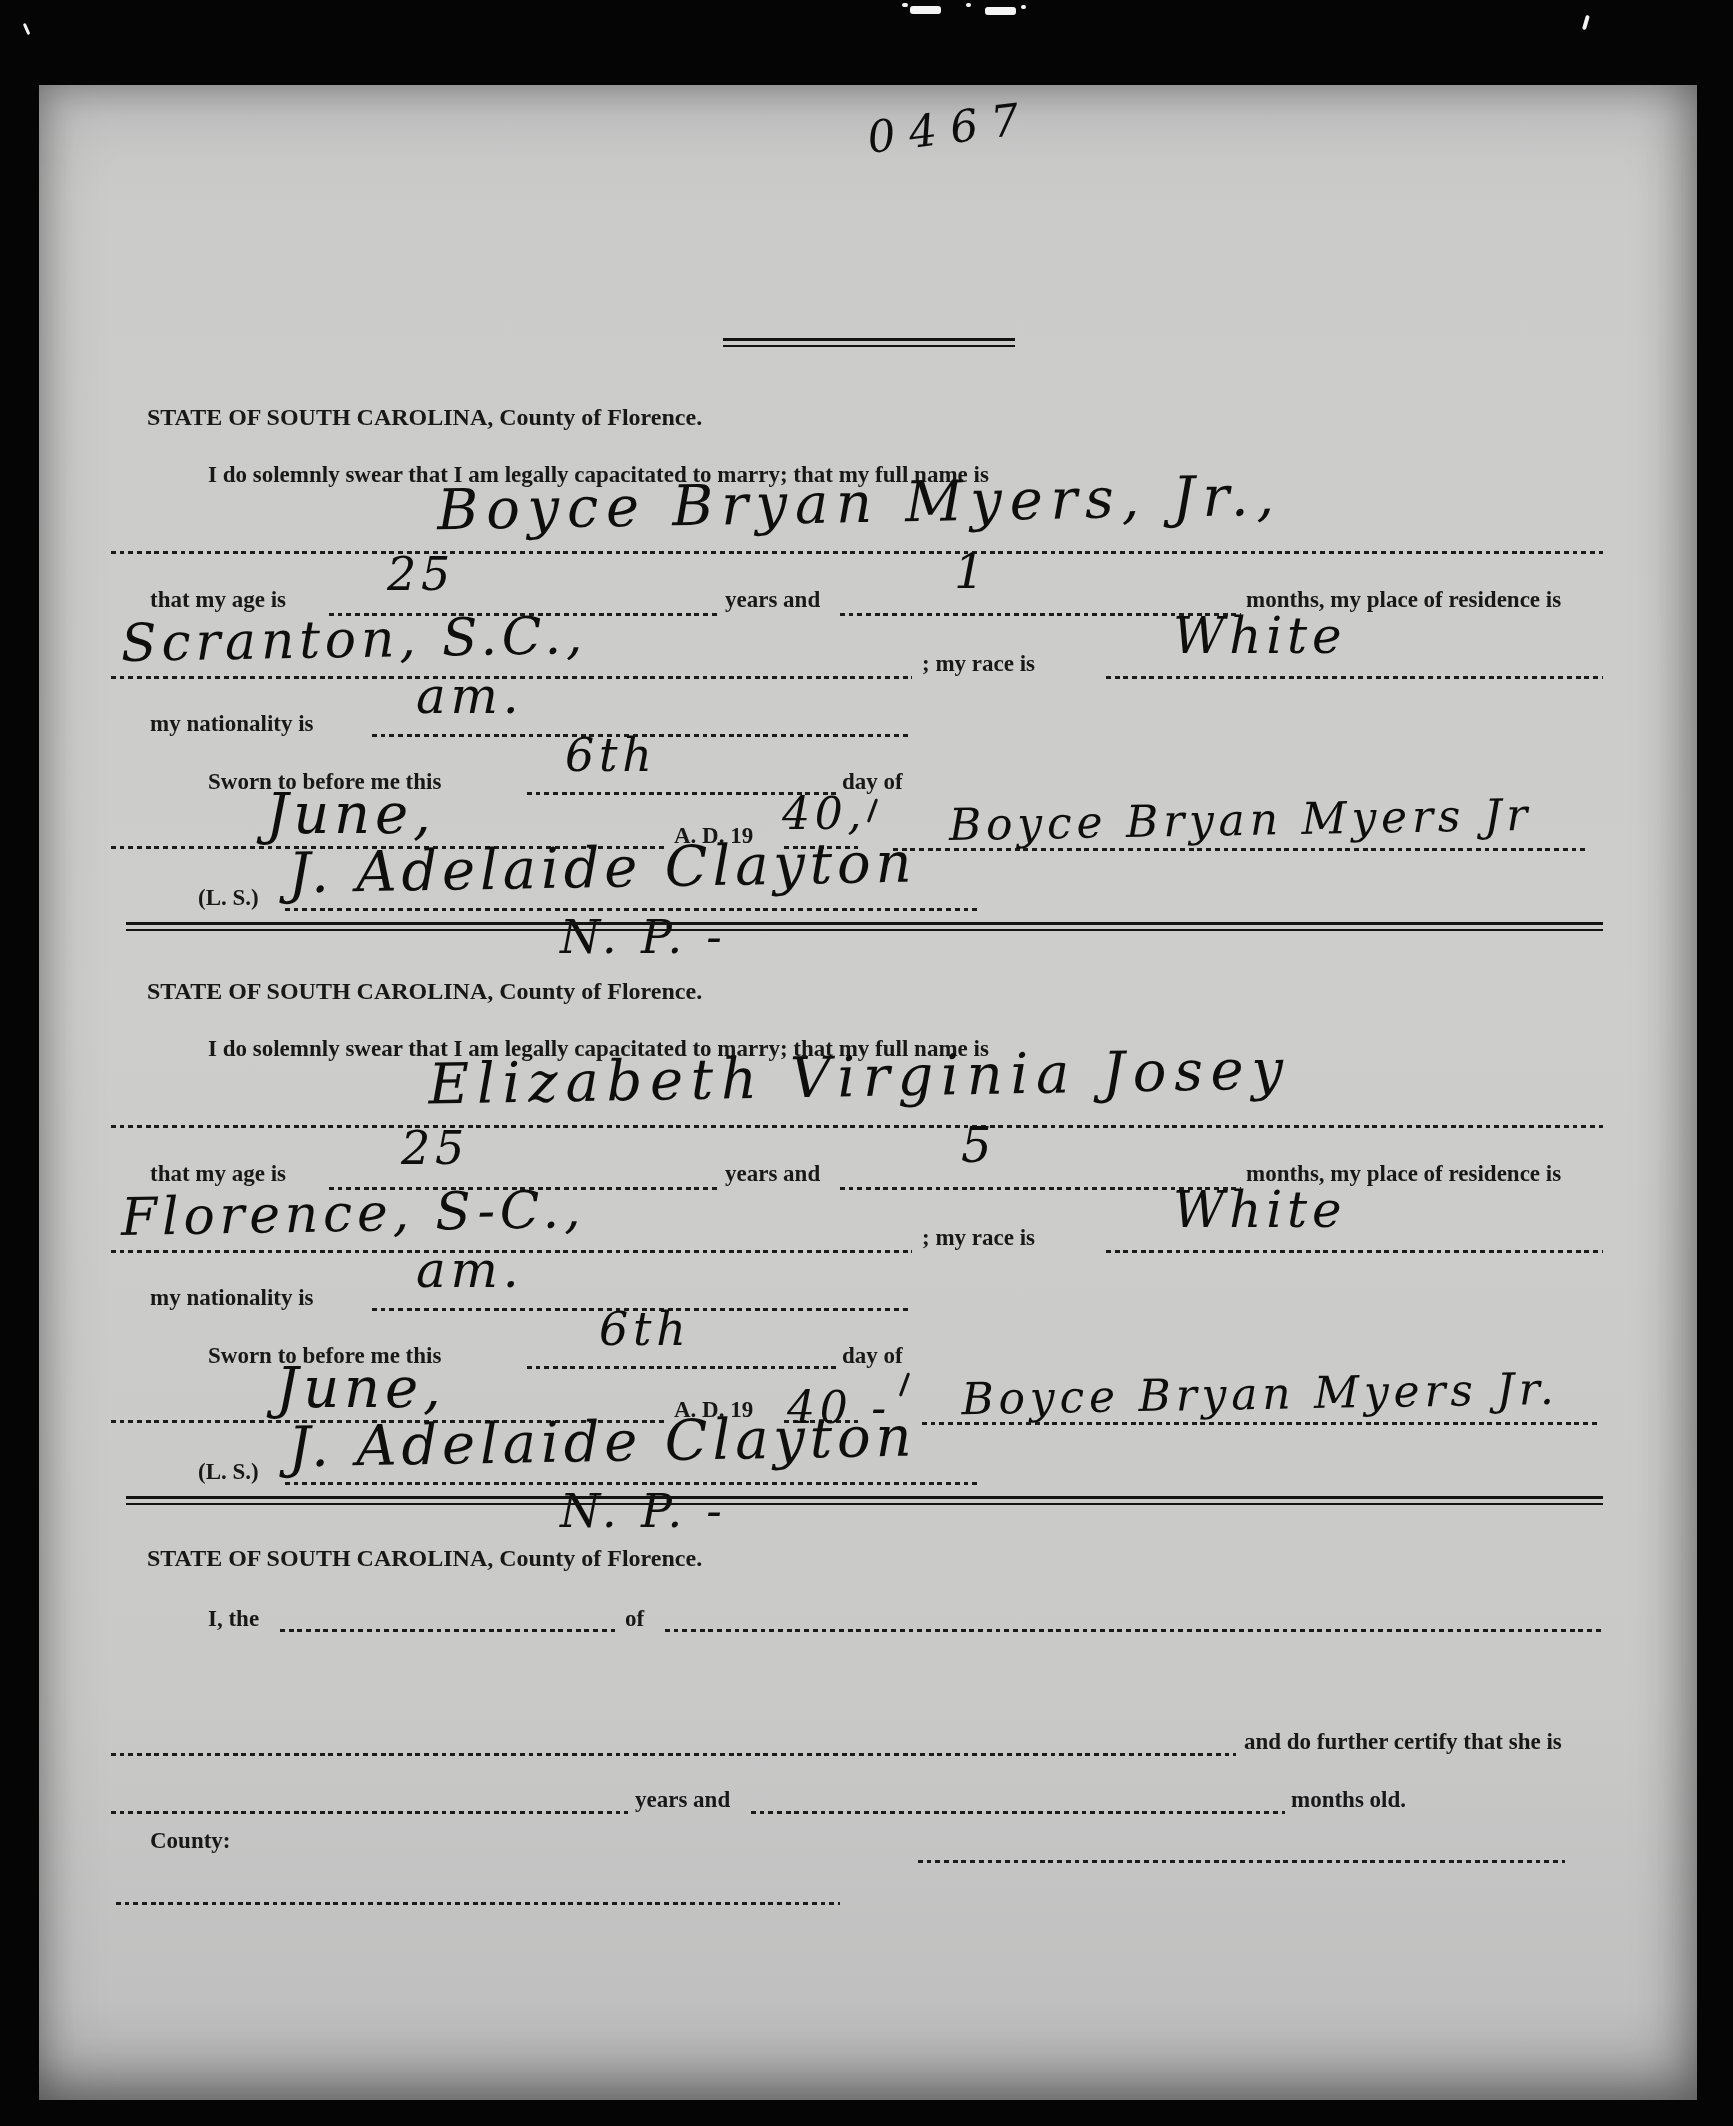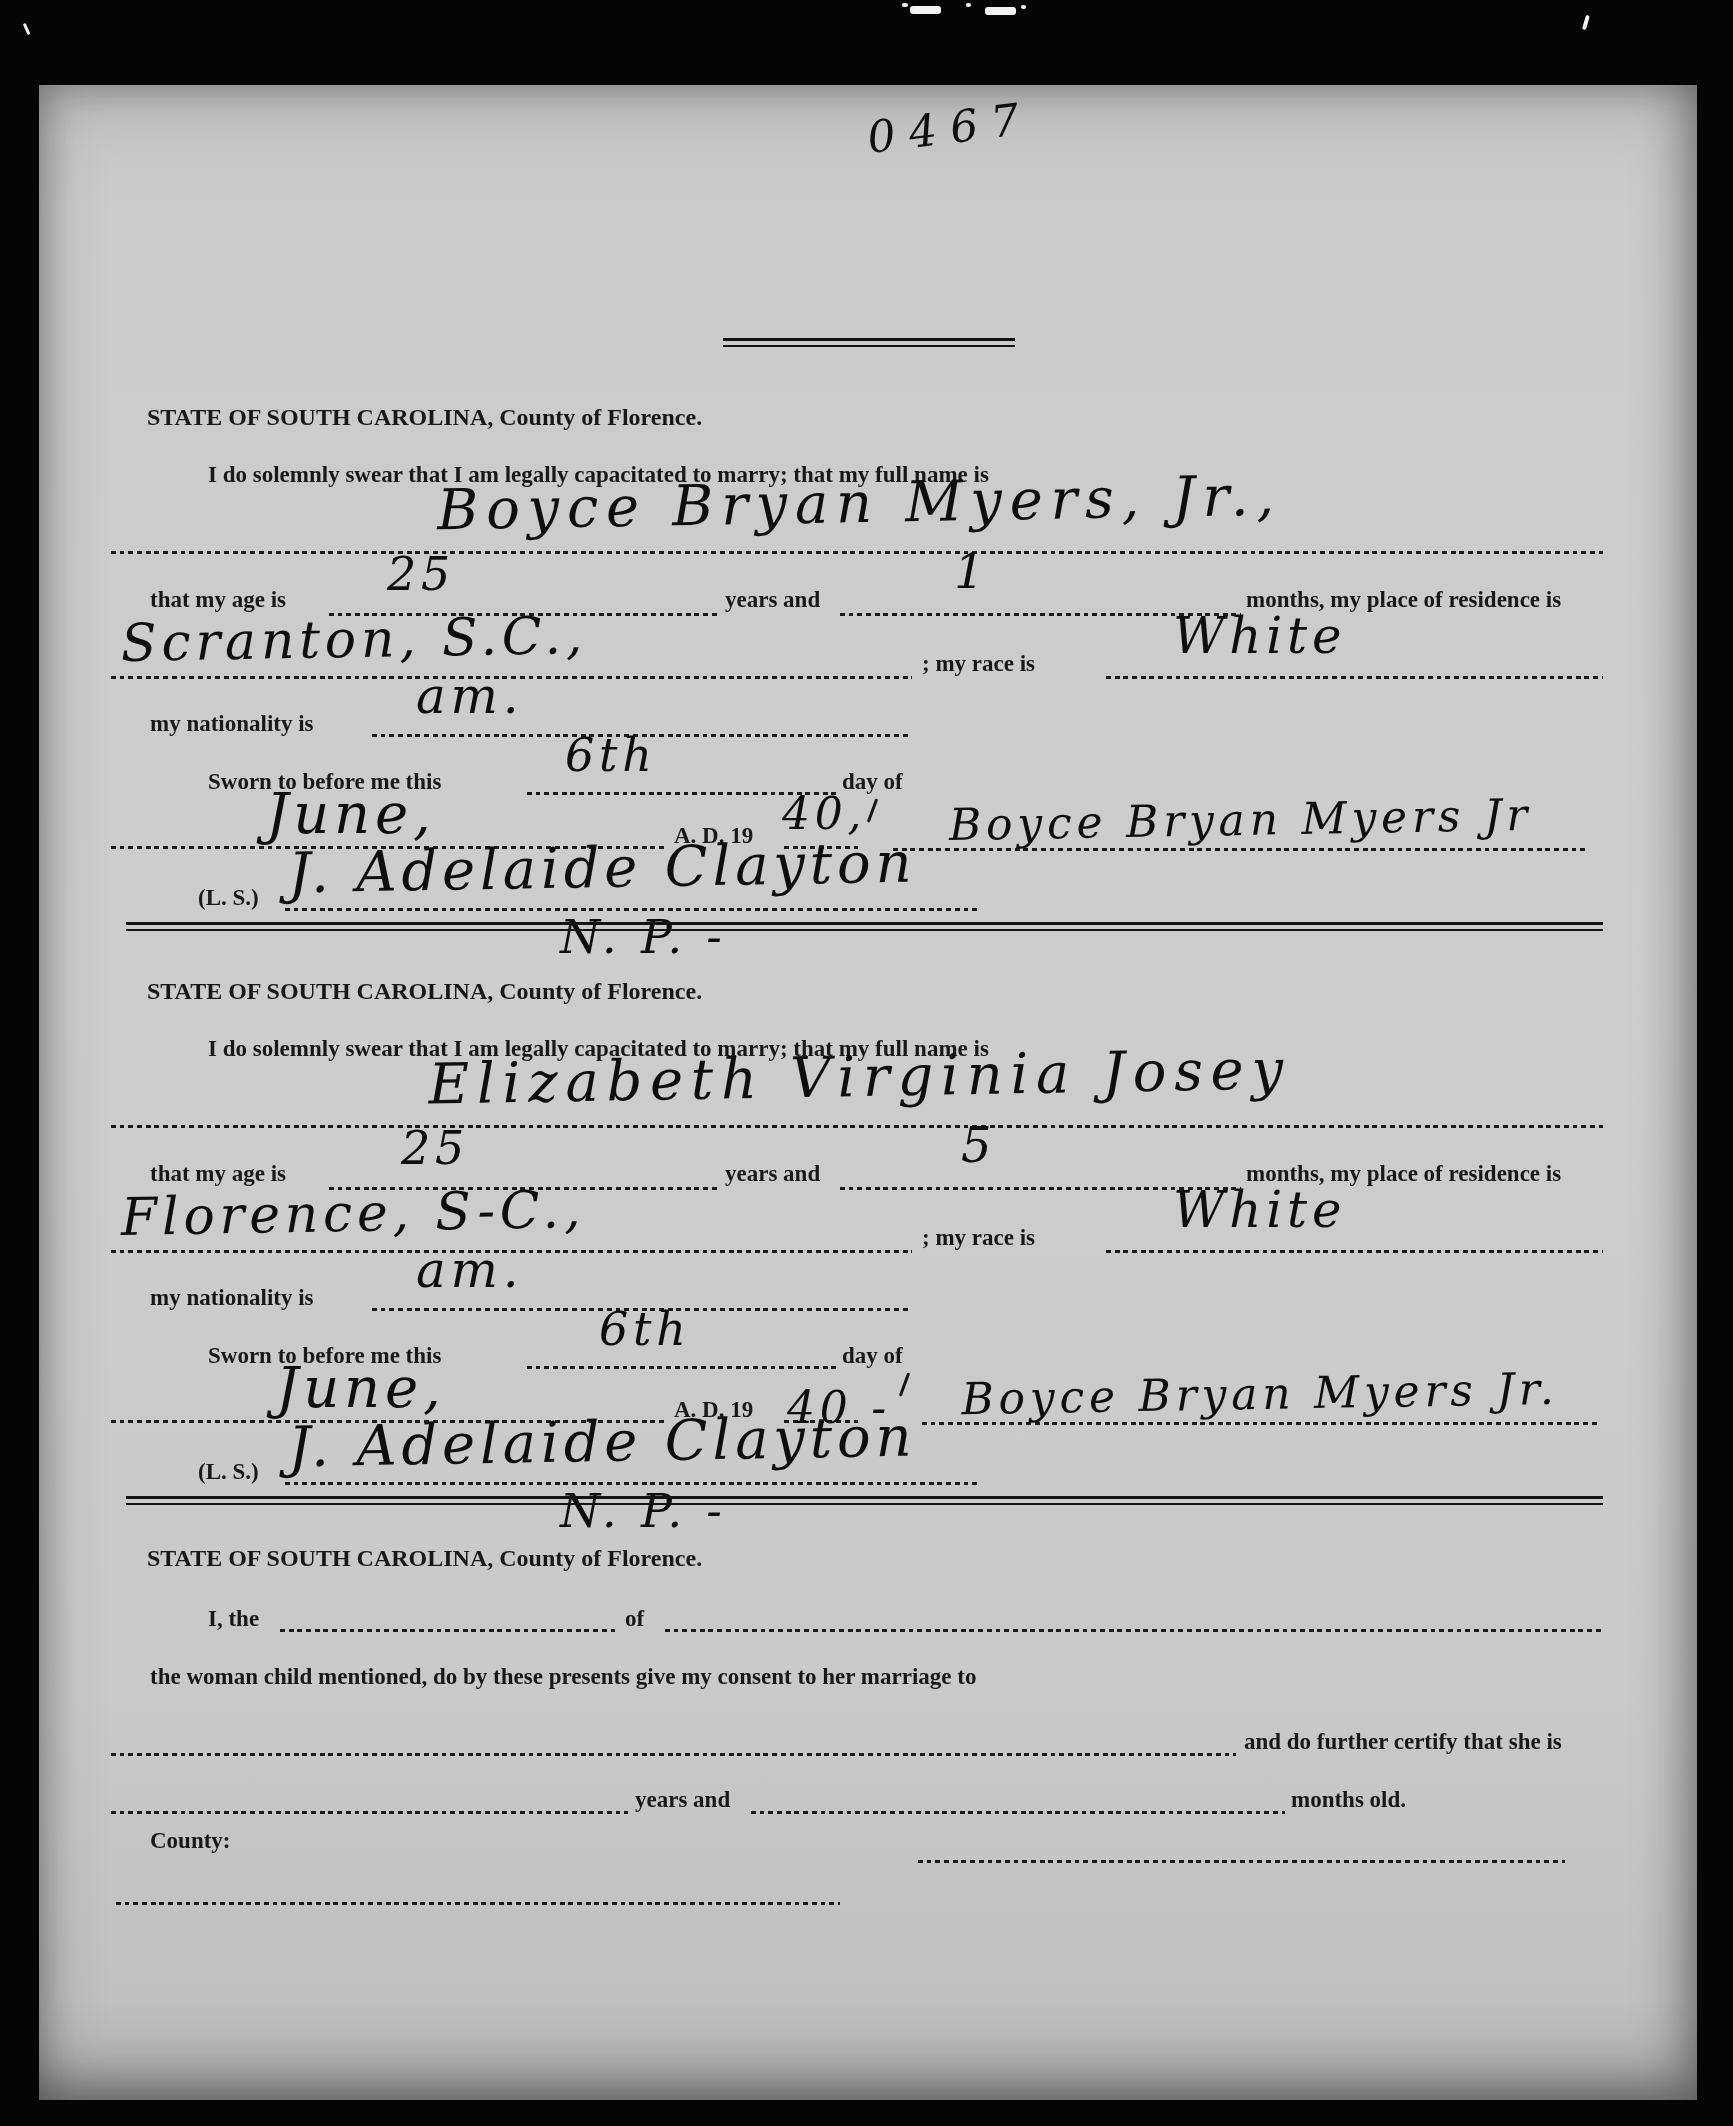--- a/index.html
+++ b/index.html
@@ -149,21 +149,20 @@
   </div>
 
   <div class="abs" style="left:0;top:1460px;width:1658px;height:483px;">
     <div class="abs p" style="left:108px;top:0;font-size:24px;">STATE OF SOUTH CAROLINA, County of Florence.</div>
 
     <div class="abs p" style="left:169px;top:61px;">I, the</div>
     <div class="dot" style="left:241px;top:84px;width:338px;"></div>
     <div class="abs p" style="left:586px;top:61px;">of</div>
     <div class="dot" style="left:626px;top:84px;width:938px;"></div>
 
-    <div class="abs p" style="left:111px;top:119px;">the woman child mentioned, do by these presents give my consent to her marriage to</div>
 
     <div class="dot" style="left:72px;top:208px;width:1125px;"></div>
     <div class="abs p" style="left:1205px;top:184px;">and do further certify that she is</div>
 
     <div class="dot" style="left:72px;top:266px;width:517px;"></div>
     <div class="abs p" style="left:596px;top:242px;">years and</div>
     <div class="dot" style="left:712px;top:266px;width:534px;"></div>
     <div class="abs p" style="left:1252px;top:242px;">months old.</div>
 
     <div class="abs p" style="left:111px;top:283px;">County:</div>

